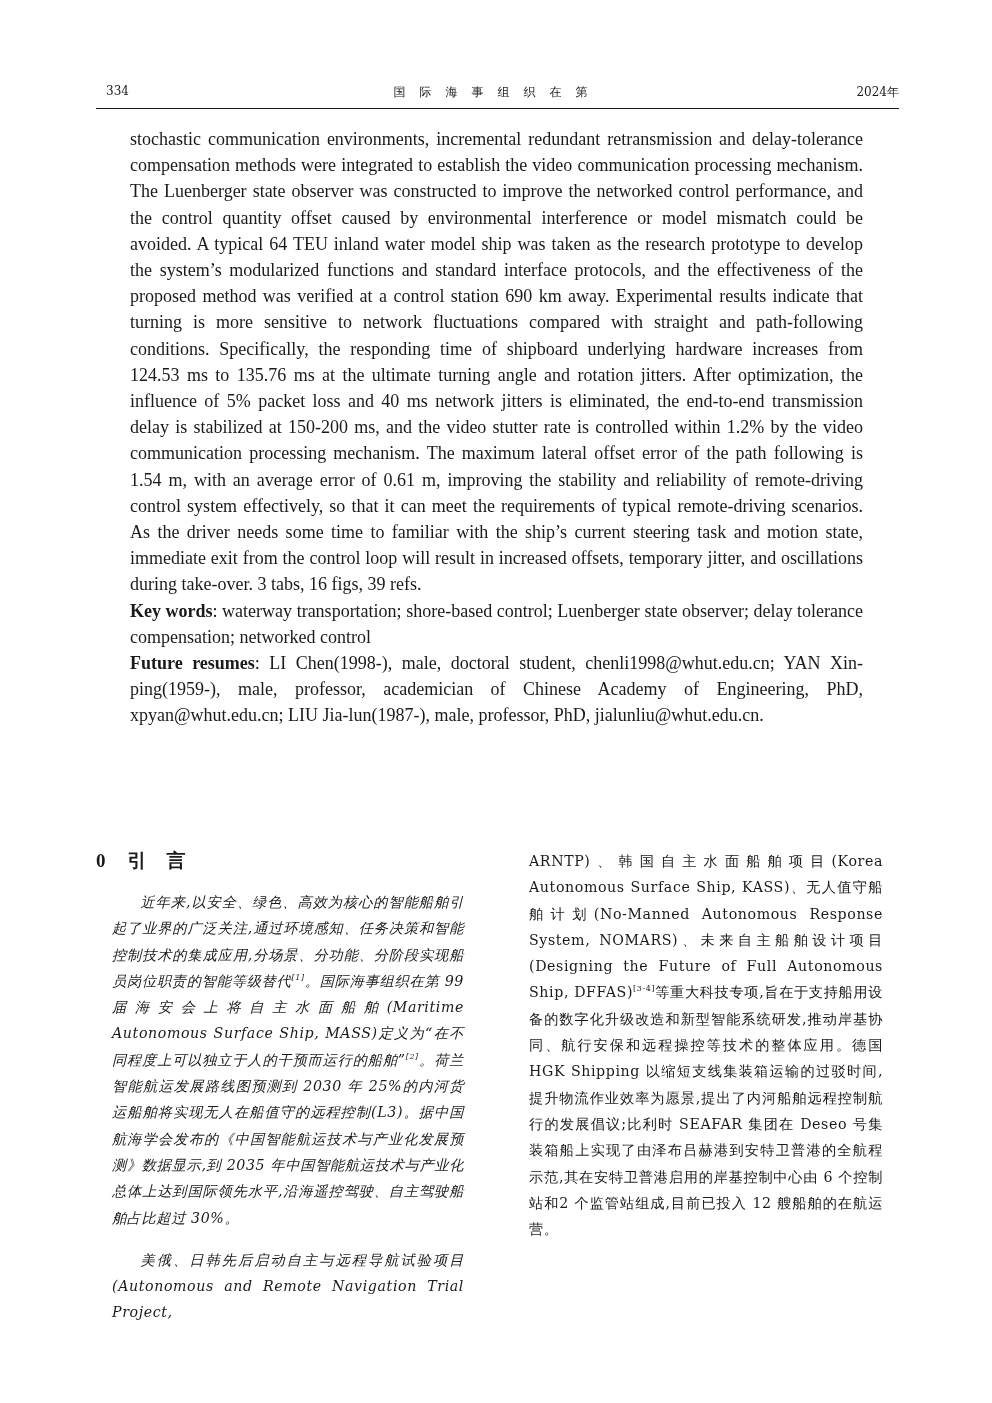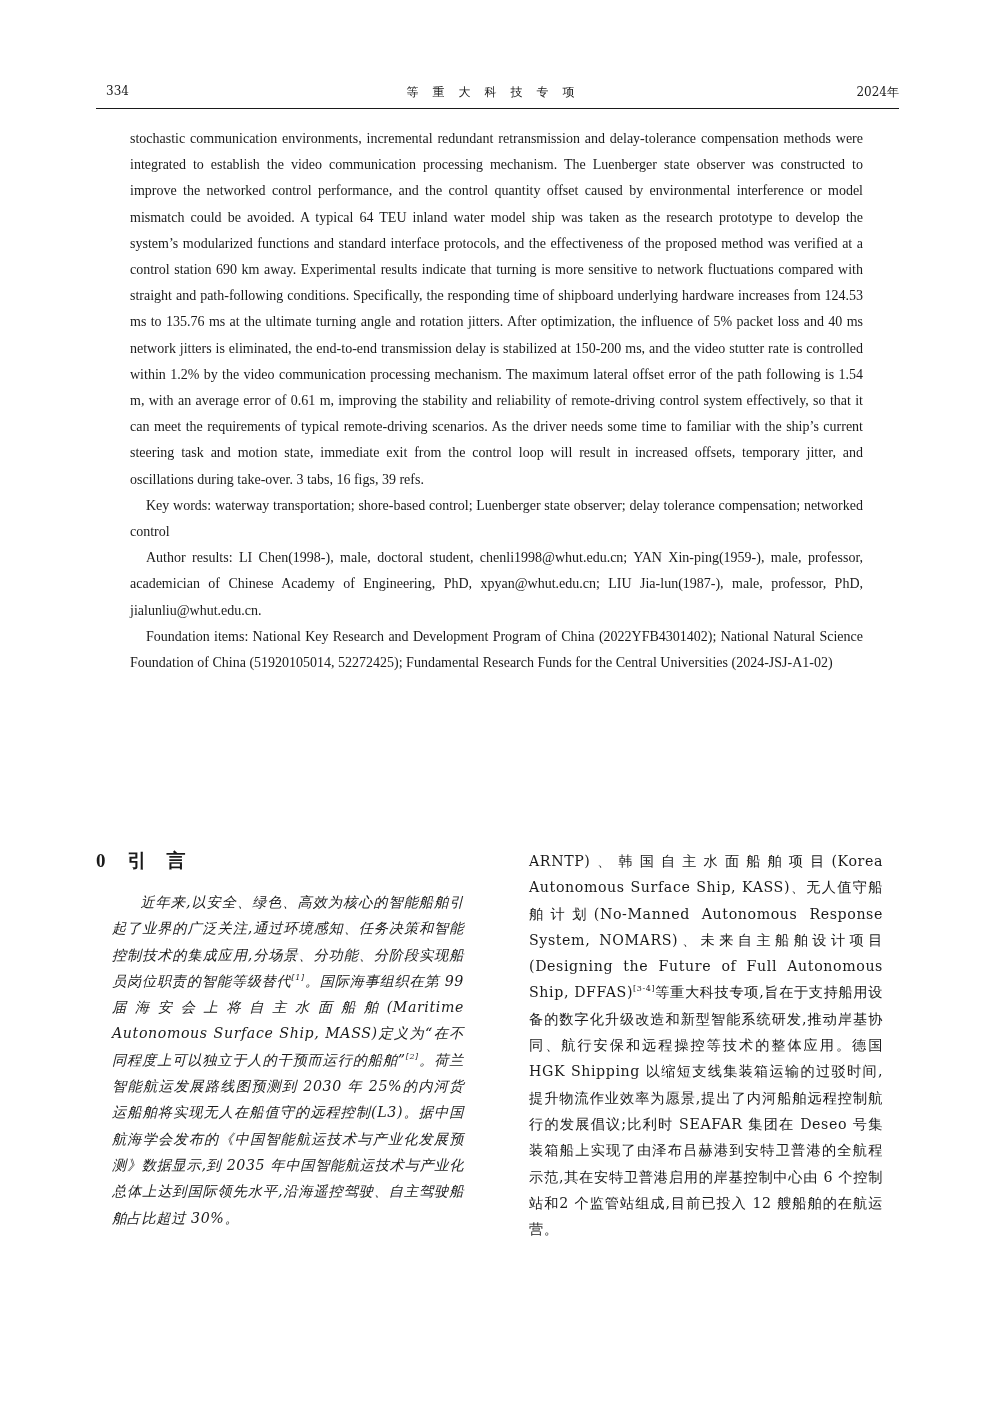--- a/index.html
+++ b/index.html
@@ -2,50 +2,50 @@
 <html><head>
 <meta charset="utf-8">
 <style>
   html, body { margin: 0; padding: 0; background: #ffffff; }
   body { width: 992px; height: 1403px; position: relative; overflow: hidden; color: #1a1a1a; }
   .header { position: absolute; left: 96px; top: 84px; width: 803px; height: 22px; font-family: "DejaVu Serif", serif; font-size: 12px; }
   .header .page-no { position: absolute; left: 10px; top: 0; }
   .header .journal { position: absolute; left: 0; right: 0; top: 0; text-align: center; letter-spacing: 14px; }
   .header .year { position: absolute; right: 0; top: 0; }
   .header-rule { position: absolute; left: 96px; top: 108px; width: 803px; height: 0; border-top: 1.6px solid #1a1a1a; }
-  .abstract { position: absolute; left: 130px; top: 126px; width: 733px; font-family: "Liberation Serif", serif; font-size: 14px; line-height: 26.2px; text-align: justify; }
+  .abstract { position: absolute; left: 130px; top: 126px; width: 733px; font-family: "Liberation Serif", serif; font-size: 18px; line-height: 26.2px; text-align: justify; }
   .abstract p { margin: 0; }
-  .abstract b { font-weight: normal; margin-left: 16px; }
+  .abstract b { font-weight: bold; }
   .col { position: absolute; font-family: "DejaVu Serif", serif; font-size: 14.2px; line-height: 26.3px; text-align: justify; letter-spacing: 0.6px; }
   .col-left { left: 96px; top: 848px; width: 384px; }
   .col-right { left: 513px; top: 832px; width: 386px; }
   .col p { margin: 16px; }
   .col .indent { text-indent: 2em; font-style: italic; }
   .section-heading { font-family: "DejaVu Sans", sans-serif; font-weight: bold; font-size: 19px; line-height: 24px; margin: 0 0 10px 0; letter-spacing: 0; }
   .section-heading .num { font-family: "Liberation Serif", serif; font-weight: bold; margin-right: 22px; }
   .section-heading .title { letter-spacing: 20px; }
   sup { font-size: 8px; vertical-align: 6px; line-height: 0; }
 </style>
 </head>
 <body>
 
 <div class="header">
   <span class="page-no">334</span>
-  <span class="journal">等重大科技专项</span>
+  <span class="journal">国际海事组织在第</span>
   <span class="year">2024年</span>
 </div>
 <div class="header-rule"></div>
 
 <div class="abstract">
   <p>stochastic communication environments, incremental redundant retransmission and delay-tolerance compensation methods were integrated to establish the video communication processing mechanism. The Luenberger state observer was constructed to improve the networked control performance, and the control quantity offset caused by environmental interference or model mismatch could be avoided. A typical 64 TEU inland water model ship was taken as the research prototype to develop the system’s modularized functions and standard interface protocols, and the effectiveness of the proposed method was verified at a control station 690 km away. Experimental results indicate that turning is more sensitive to network fluctuations compared with straight and path-following conditions. Specifically, the responding time of shipboard underlying hardware increases from 124.53 ms to 135.76 ms at the ultimate turning angle and rotation jitters. After optimization, the influence of 5% packet loss and 40 ms network jitters is eliminated, the end-to-end transmission delay is stabilized at 150-200 ms, and the video stutter rate is controlled within 1.2% by the video communication processing mechanism. The maximum lateral offset error of the path following is 1.54 m, with an average error of 0.61 m, improving the stability and reliability of remote-driving control system effectively, so that it can meet the requirements of typical remote-driving scenarios. As the driver needs some time to familiar with the ship’s current steering task and motion state, immediate exit from the control loop will result in increased offsets, temporary jitter, and oscillations during take-over. 3 tabs, 16 figs, 39 refs.</p>
   <p><b>Key words</b><span>: waterway transportation; shore-based control; Luenberger state observer; delay tolerance compensation; networked control</span></p>
-  <p><b>Author results</b><span>: LI Chen(1998-), male, doctoral student, chenli1998@whut.edu.cn; YAN Xin-ping(1959-), male, professor, academician of Chinese Academy of Engineering, PhD, xpyan@whut.edu.cn; LIU Jia-lun(1987-), male, professor, PhD, jialunliu@whut.edu.cn.</span></p>
-  <p><b>Foundation items</b><span>: National Key Research and Development Program of China (2022YFB4301402); National Natural Science Foundation of China (51920105014, 52272425); Fundamental Research Funds for the Central Universities (2024-JSJ-A1-02)</span></p>
+  <p><b>Future resumes</b><span>: LI Chen(1998-), male, doctoral student, chenli1998@whut.edu.cn; YAN Xin-ping(1959-), male, professor, academician of Chinese Academy of Engineering, PhD, xpyan@whut.edu.cn; LIU Jia-lun(1987-), male, professor, PhD, jialunliu@whut.edu.cn.</span></p>
 </div>
 
 <div class="col col-left">
   <h2 class="section-heading"><span class="num">0</span><span class="title">引言</span></h2>
   <p class="indent"><span>近年来,以安全、绿色、高效为核心的智能船舶引起了业界的广泛关注,通过环境感知、任务决策和智能控制技术的集成应用,分场景、分功能、分阶段实现船员岗位职责的智能等级替代</span><sup>[1]</sup><span>。国际海事组织在第 99 届海安会上将自主水面船舶(Maritime Autonomous Surface Ship, MASS)定义为“在不同程度上可以独立于人的干预而运行的船舶”</span><sup>[2]</sup><span>。荷兰智能航运发展路线图预测到 2030 年 25%的内河货运船舶将实现无人在船值守的远程控制(L3)。据中国航海学会发布的《中国智能航运技术与产业化发展预测》数据显示,到 2035 年中国智能航运技术与产业化总体上达到国际领先水平,沿海遥控驾驶、自主驾驶船舶占比超过 30%。</span></p>
+  <p class="indent">美俄、日韩先后启动自主与远程导航试验项目(Autonomous and Remote Navigation Trial Project,</p>
 </div>
 
 <div class="col col-right">
   <p><span>ARNTP)、韩国自主水面船舶项目(Korea Autonomous Surface Ship, KASS)、无人值守船舶计划(No-Manned Autonomous Response System, NOMARS)、未来自主船舶设计项目(Designing the Future of Full Autonomous Ship, DFFAS)</span><sup>[3-4]</sup><span>等重大科技专项,旨在于支持船用设备的数字化升级改造和新型智能系统研发,推动岸基协同、航行安保和远程操控等技术的整体应用。德国 HGK Shipping 以缩短支线集装箱运输的过驳时间,提升物流作业效率为愿景,提出了内河船舶远程控制航行的发展倡议;比利时 SEAFAR 集团在 Deseo 号集装箱船上实现了由泽布吕赫港到安特卫普港的全航程示范,其在安特卫普港启用的岸基控制中心由 6 个控制站和2 个监管站组成,目前已投入 12 艘船舶的在航运营。</span></p>
 </div>
 
 </body></html>

